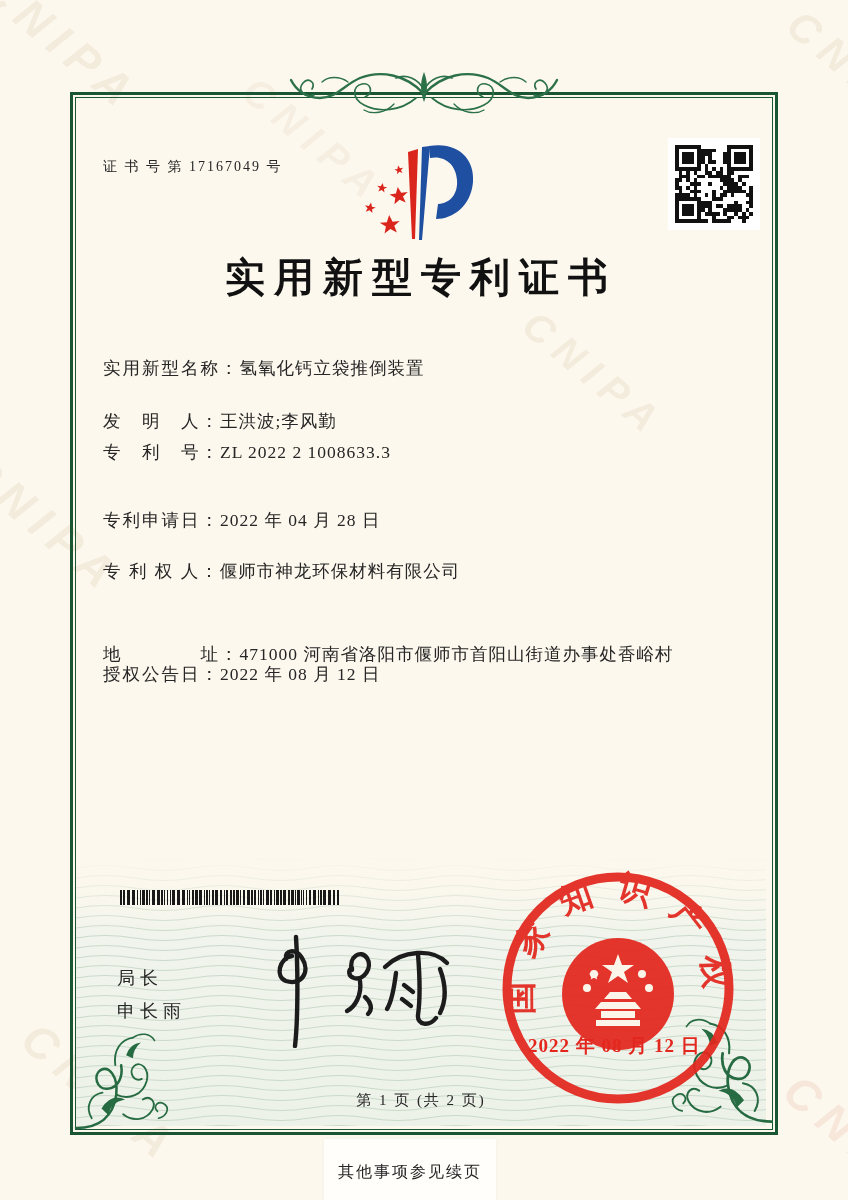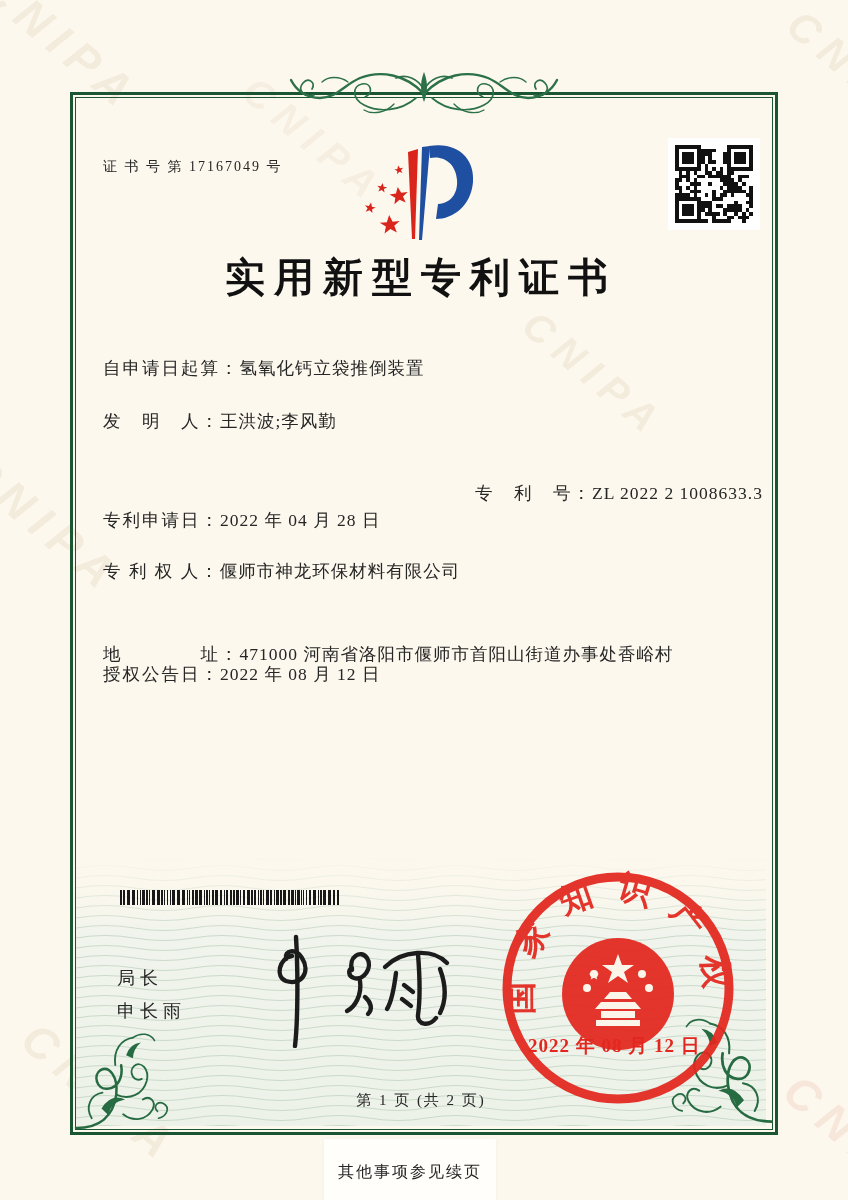--- a/index.html
+++ b/index.html
@@ -634,26 +634,26 @@
       <span></span>
       <span></span>
     </div>
 </div>
 
 <div class="abs cert-no">证 书 号 第 17167049 号</div>
 
 <div class="abs title">实用新型专利证书</div>
 
 <div class="row" style="top:356px;">
-  <span class="lbl">自申请日起算：</span><span class="val">氢氧化钙立袋推倒装置</span>
+  <span class="lbl">实用新型名称：</span><span class="val">氢氧化钙立袋推倒装置</span>
 </div>
 <div class="row" style="top:409px;">
   <span class="lbl">发　明　人：</span><span class="val">王洪波;李风勤</span>
 </div>
-<div class="row" style="top:481px;text-align:right;">
+<div class="row" style="top:440px;">
   <span class="lbl">专　利　号：</span><span class="val">ZL 2022 2 1008633.3</span>
 </div>
 <div class="row" style="top:508px;">
   <span class="lbl">专利申请日：</span><span class="val">2022 年 04 月 28 日</span>
 </div>
 <div class="row" style="top:559px;">
   <span class="lbl">专 利 权 人：</span><span class="val">偃师市神龙环保材料有限公司</span>
 </div>
 <div class="row" style="top:610px;margin-top:32px;">
   <span class="lbl">地　　　　址：</span><span class="val">471000 河南省洛阳市偃师市首阳山街道办事处香峪村</span>

